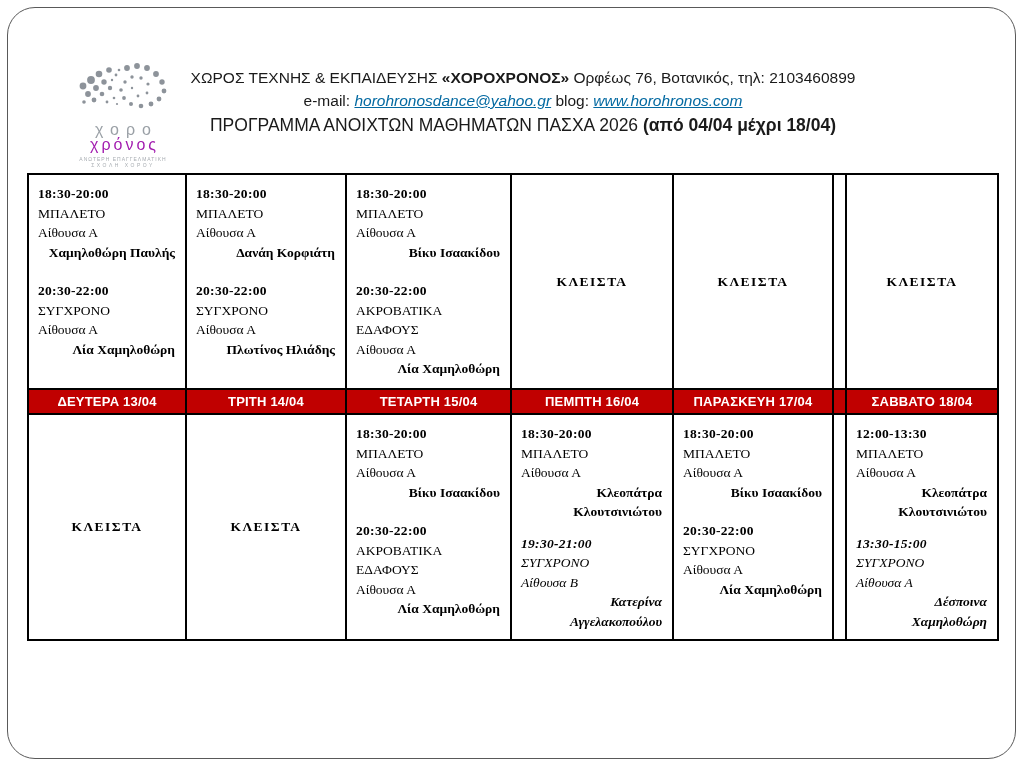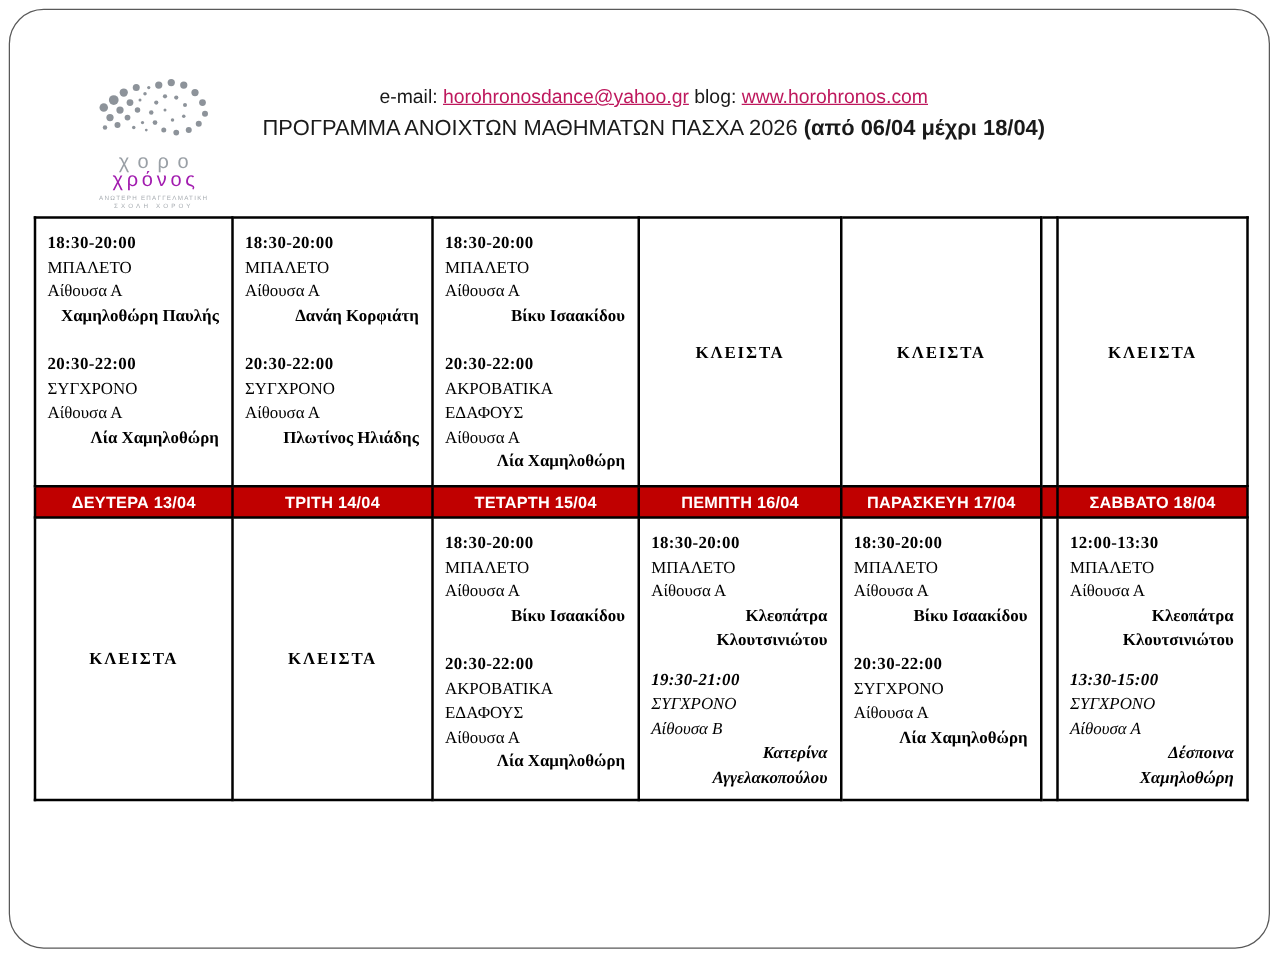--- a/index.html
+++ b/index.html
@@ -13,21 +13,21 @@
   .logo-word{font-size:16px;letter-spacing:7px;line-height:15px;color:#9aa0a6;text-indent:7px;}
   .logo-word2{font-size:16px;letter-spacing:3px;line-height:16px;color:#a21caf;text-indent:3px;}
   .logo-tag{font-size:5px;letter-spacing:1px;line-height:6px;color:#a8adb2;margin-top:3px;}
   .logo-tag2{font-size:5px;letter-spacing:2.5px;line-height:6px;color:#a8adb2;}
 
   
   .header-text{position:absolute;left:178px;top:66px;width:690px;text-align:center;}
   .h-line1{font-size:15.5px;line-height:23px;white-space:nowrap;}
   .h-line2{font-size:15.5px;line-height:23px;}
   .h-line3{font-size:17.5px;line-height:26px;white-space:nowrap;}
-  .link{color:#be185d;text-decoration:underline;cursor:pointer;}
+  .link{color:#0369a1;text-decoration:underline;cursor:pointer;font-style:italic;}
   b{font-weight:bold;}
 
   
   table.schedule{position:absolute;left:27px;top:173px;width:970px;border-collapse:collapse;table-layout:fixed;}
   .schedule th{background:#c00000;color:#fff;font-weight:bold;font-size:13px;height:23px;border:2px solid #000;padding:0;text-align:center;font-family:"Liberation Sans",sans-serif;letter-spacing:0.2px;}
   .schedule td{border:2px solid #000;background:#fff;padding:11px;vertical-align:top;font-family:"Liberation Serif",serif;font-size:13.5px;color:#000;}
   tr.body1 td{height:191px;}
   tr.body2 td{height:202px;}
   td.day{padding:9px 8px 0 9px;line-height:19.5px;}
   td.closed{text-align:center;vertical-align:middle;font-weight:bold;letter-spacing:1.5px;font-size:13.5px;}
@@ -83,27 +83,28 @@
           <circle cx="48" cy="46" r="1.1"></circle>
       </g>
     </svg>
     <div class="logo-word">χορο</div>
     <div class="logo-word2">χρόνος</div>
     <div class="logo-tag">ΑΝΩΤΕΡΗ ΕΠΑΓΓΕΛΜΑΤΙΚΗ</div>
     <div class="logo-tag2">ΣΧΟΛΗ ΧΟΡΟΥ</div>
   </div>
 
   <div class="header-text">
+    <div class="h-line1"><span>ΧΩΡΟΣ ΤΕΧΝΗΣ &amp; ΕΚΠΑΙΔΕΥΣΗΣ </span><b>«ΧΟΡΟΧΡΟΝΟΣ»</b><span> Ορφέως 76, Βοτανικός, τηλ: 2103460899</span></div>
     <div class="h-line2">
       <span>e-mail:</span>
       <a class="link">horohronosdance@yahoo.gr</a>
       <span>blog:</span>
       <a class="link">www.horohronos.com</a>
     </div>
-    <div class="h-line3"><span>ΠΡΟΓΡΑΜΜΑ ΑΝΟΙΧΤΩΝ ΜΑΘΗΜΑΤΩΝ ΠΑΣΧΑ 2026 </span><b>(από 06/04 μέχρι 18/04)</b></div>
+    <div class="h-line3"><span>ΠΡΟΓΡΑΜΜΑ ΑΝΟΙΧΤΩΝ ΜΑΘΗΜΑΤΩΝ ΠΑΣΧΑ 2026 </span><b>(από 04/04 μέχρι 18/04)</b></div>
   </div>
 
   <table class="schedule">
     <colgroup>
       <col style="width:158px">
         <col style="width:160px">
         <col style="width:165px">
       <col style="width:162px">
         <col style="width:160px">
         <col style="width:13px">

